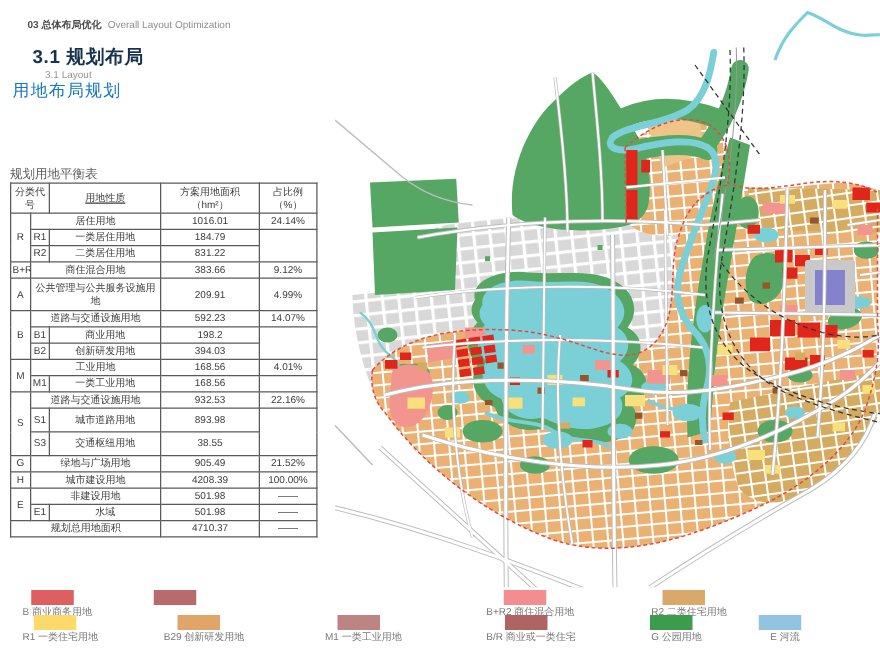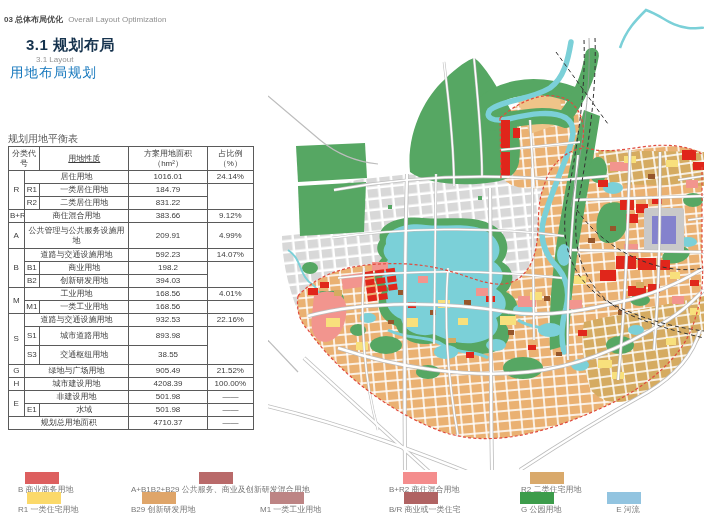--- a/index.html
+++ b/index.html
@@ -2,21 +2,21 @@
 <html><head>
 <meta charset="utf-8">
 <style>
   html,body{margin:0;padding:0;}
   body{
     width:704px;height:520px;position:relative;background:#ffffff;
     font-family:"Liberation Sans","DejaVu Sans",sans-serif;
     -webkit-font-smoothing:antialiased;overflow:hidden;
   }
   
-  .chapter{position:absolute;left:4px;top:14px;font-size:8px;color:#4a4a4a;font-weight:bold;}
+  .chapter{position:absolute;left:22px;top:14px;font-size:8px;color:#4a4a4a;font-weight:bold;}
   .chapter .en{font-weight:normal;color:#8f8f8f;margin-left:5px;}
   .sec-title{position:absolute;left:26px;top:36px;font-size:15px;font-weight:bold;color:#16334e;letter-spacing:.5px;}
   .sec-sub{position:absolute;left:10px;top:55px;font-size:8px;color:#949494;margin-left:26px;}
   .subsec{position:absolute;left:10px;top:64px;font-size:13.5px;font-weight:normal;color:#1577bd;letter-spacing:1px;}
   .tbl-caption{position:absolute;left:8px;top:132px;font-size:10px;color:#5a5a5a;}
   
   .lb-table{position:absolute;left:8px;top:146px;border-collapse:collapse;table-layout:fixed;width:246px;border-radius:32px;}
   .lb-table th,.lb-table td{
     border:1px solid #5a5a5a;font-size:8px;color:#3c3c3c;text-align:center;
     padding:1px 1px;line-height:1.25;font-weight:normal;overflow:hidden;
@@ -415,21 +415,20 @@
 </svg>
 </div>
 
 <div>
   <div class="legend-item lg0">
       <span class="sw" style="background-color: rgb(221, 95, 95);"></span>
       <span class="lb">B 商业商务用地</span>
     </div>
   <div class="legend-item lg1">
       <span class="sw" style="background-color: rgb(185, 106, 106);"></span>
-      <span class="lb">A+B1B2+B29 公共服务、商业及创新研发混合用地</span>
     </div>
   <div class="legend-item lg2">
       <span class="sw" style="background-color: rgb(244, 141, 141);"></span>
       <span class="lb">B+R2 商住混合用地</span>
     </div>
   <div class="legend-item lg3">
       <span class="sw" style="background-color: rgb(217, 169, 107);"></span>
       <span class="lb">R2 二类住宅用地</span>
     </div>
   <div class="legend-item lg4">

